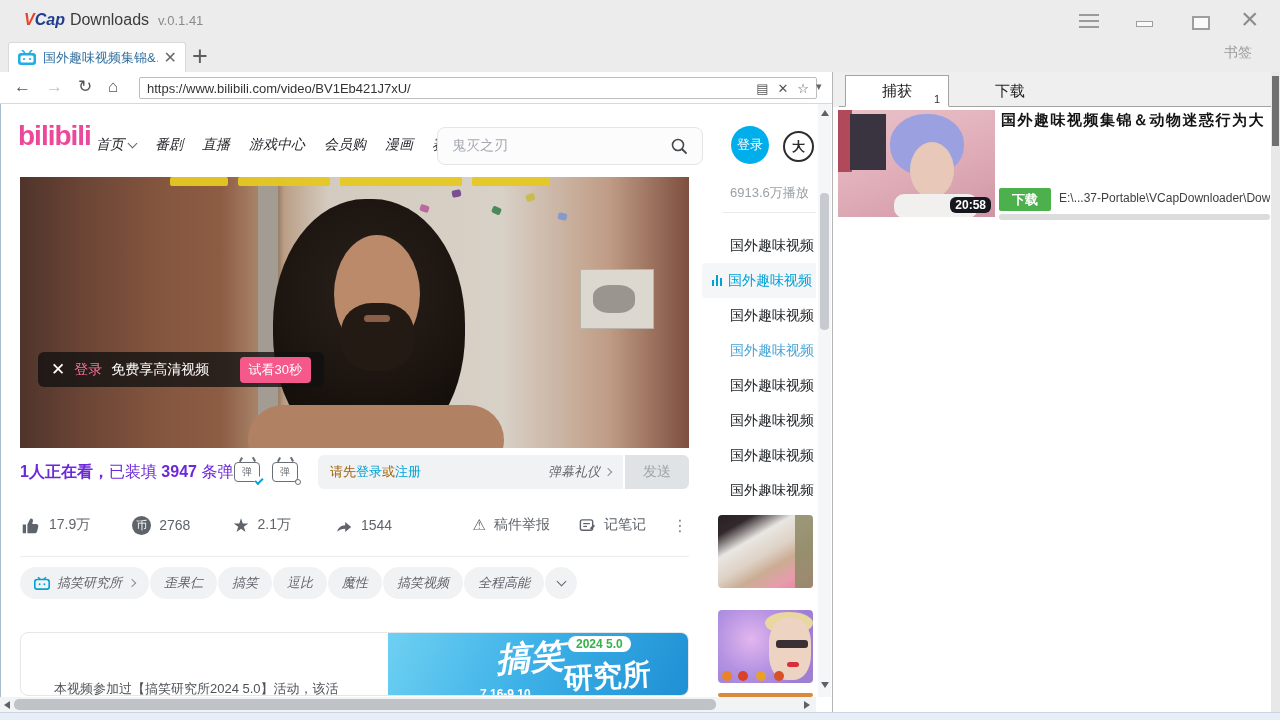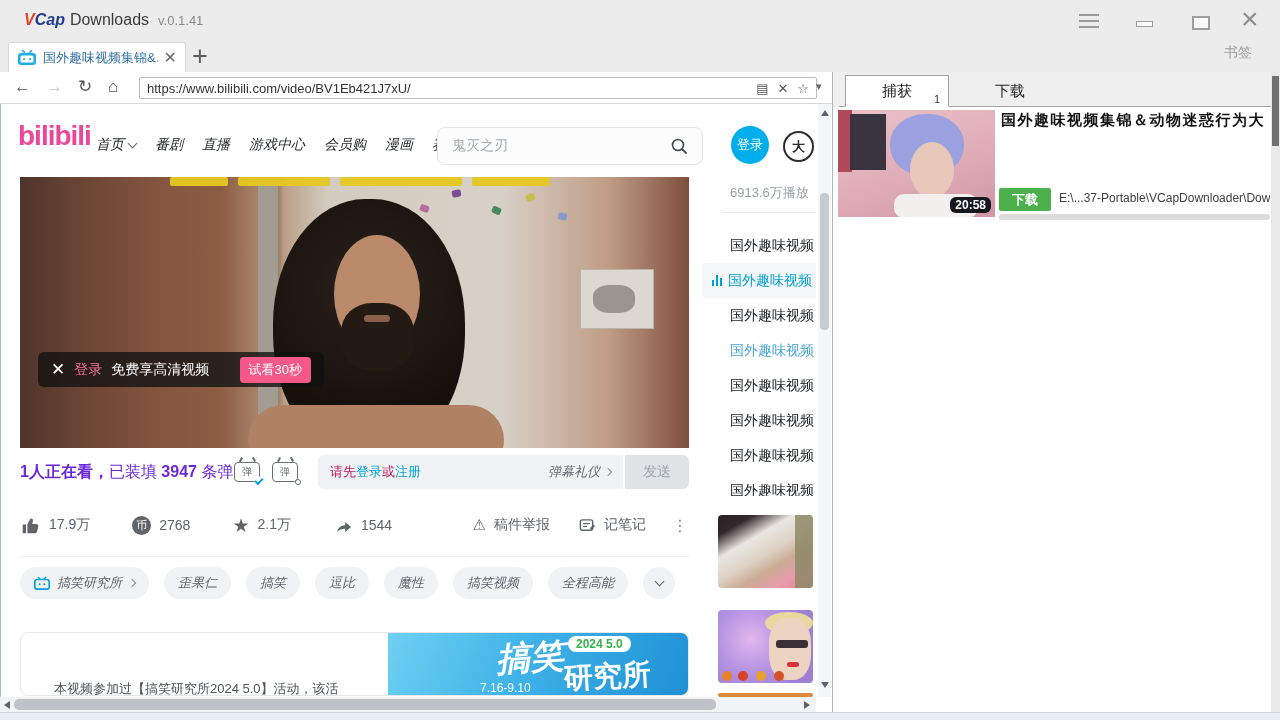--- a/index.html
+++ b/index.html
@@ -70,48 +70,48 @@
   .dstat{width:214px;font-size:16px;color:#6d28d9;white-space:nowrap;overflow:hidden}
   .tvic{position:relative;width:24px;height:18px;border:1.5px solid #6a6f75;border-radius:4px;font-size:10px;color:#6a6f75;
         display:flex;align-items:center;justify-content:center;margin-right:12px}
   .tvic::before,.tvic::after{content:"";position:absolute;top:-6px;width:1.5px;height:5px;background:#6a6f75}
   .tvic::before{left:5px;transform:rotate(28deg)}
   .tvic::after{right:5px;transform:rotate(-28deg)}
   .tvmk1{position:absolute;right:-4px;bottom:-2px;width:6px;height:3px;border-left:2px solid #00a1d6;border-bottom:2px solid #00a1d6;transform:rotate(-45deg);background:#fff}
   .tvmk2{position:absolute;right:-4px;bottom:-4px;width:6px;height:6px;border:1.5px solid #6a6f75;border-radius:50%;background:#fff;box-sizing:border-box}
   .dinput{flex:1;height:34px;margin-left:8px;background:#f1f2f3;border-radius:6px 0 0 6px;display:flex;align-items:center;
           padding:0 12px;font-size:13px;box-sizing:border-box}
-  .gray{color:#be185d}.blue{color:#00a1d6}
+  .gray{color:#a16207}.blue{color:#00a1d6}
   .etq{margin-left:auto;color:#61666d;display:flex;align-items:center;gap:5px;font-size:13px}
   .dsend{width:64px;height:34px;background:#e0e3e6;border-radius:0 6px 6px 0;margin-left:2px;display:flex;align-items:center;
          justify-content:center;font-size:14px;color:#9ea3aa}
   
   .stats{position:absolute;left:20px;top:506px;width:669px;height:38px;display:flex;align-items:center;color:#5f646b;font-size:14px}
   .sg{display:flex;align-items:center;gap:8px;margin-right:42px}
   .coin{width:19px;height:19px;border-radius:50%;background:#5f646b;color:#fff;font-size:11px;display:flex;align-items:center;justify-content:center}
   .star{font-size:19px;line-height:1;color:#5f646b}
   .r1{margin-left:auto;margin-right:0}
   .warn{font-size:15px}
   .dots{margin-left:26px;font-size:16px;color:#84898f;letter-spacing:1px}
   .sep{position:absolute;left:20px;top:556px;width:669px;height:1px;background:#eaecee}
   
-  .tags{position:absolute;left:20px;top:567px;width:680px;height:32px;display:flex;gap:15px;align-items:flex-start}
+  .tags{position:absolute;left:20px;top:567px;width:680px;height:32px;display:flex;gap:1px;align-items:flex-start}
   .pill{height:32px;border-radius:16px;background:#f1f2f3;color:#5f646b;font-size:13px;display:flex;align-items:center;
         padding:0 14px;gap:7px;box-sizing:border-box;white-space:nowrap}
   .pill.more{width:32px;padding:0;justify-content:center}
   
   .banner{position:absolute;left:20px;top:632px;width:669px;height:64px;border:1px solid #e5e7e9;border-radius:8px;background:#fff;
           overflow:hidden;box-sizing:border-box}
   .btitle{position:absolute;left:33px;top:22px;font-size:15px;font-weight:bold;color:#1f2328;white-space:nowrap}
   .bdesc{position:absolute;left:33px;top:47px;font-size:13px;color:#4e5358;white-space:nowrap}
   .bart{position:absolute;right:0;top:0;width:300px;height:100%;background:linear-gradient(115deg,#6fd0f2 0%,#3fb3e8 45%,#1e90d4 100%)}
   .bw1{position:absolute;left:108px;top:2px;font-size:34px;font-weight:bold;font-style:italic;color:#fff;transform:rotate(-4deg)}
   .bw2{position:absolute;left:176px;top:24px;font-size:29px;font-weight:bold;color:#fff;transform:rotate(-3deg)}
   .bbadge{position:absolute;left:180px;top:3px;background:#fff;border-radius:10px;padding:1px 8px;font-size:12px;font-weight:bold;color:#35b24a}
-  .bdate{position:absolute;left:92px;top:48px;font-size:12px;font-weight:normal;color:#fff}
+  .bdate{position:absolute;left:92px;top:54px;font-size:12px;font-weight:bold;color:#fff}
   
   .views{position:absolute;left:730px;top:184px;width:86px;font-size:13px;color:#9aa0a6;white-space:nowrap;overflow:hidden}
   .sdiv{position:absolute;left:722px;top:212px;width:94px;height:1px;background:#e8eaec}
   .plist{position:absolute;left:702px;top:228px;width:114px;height:268px;overflow:hidden}
   .prow{height:35px;display:flex;align-items:center;padding-left:28px;font-size:14px;color:#212428;box-sizing:border-box}
   .prow span{white-space:nowrap;overflow:hidden}
   .prow.on{background:#f4f6f8;padding-left:10px;color:#00a1d6;border-radius:4px 0 0 4px;gap:6px}
   .prow.seen{color:#47a4d6}
   .bars{display:flex;align-items:flex-end;gap:2px;height:11px;flex:none}
   .bars i{display:block;width:2px;background:#00a1d6}

